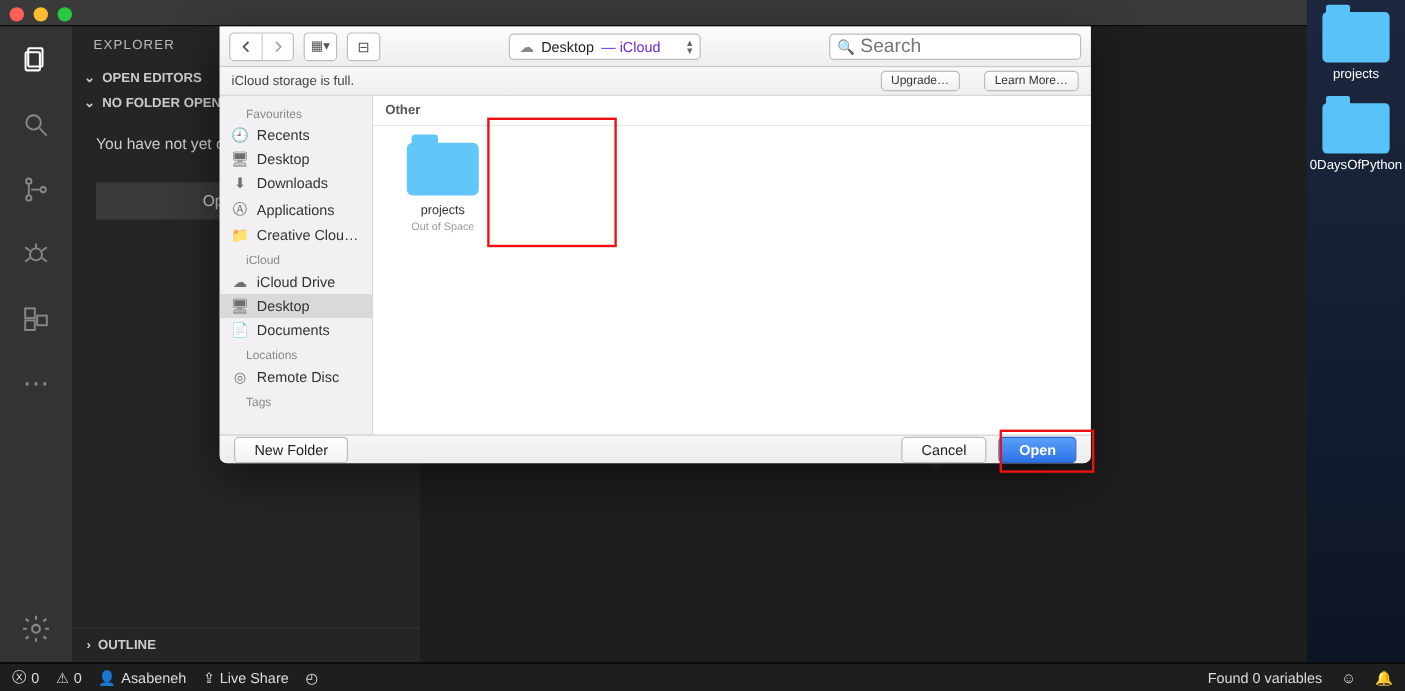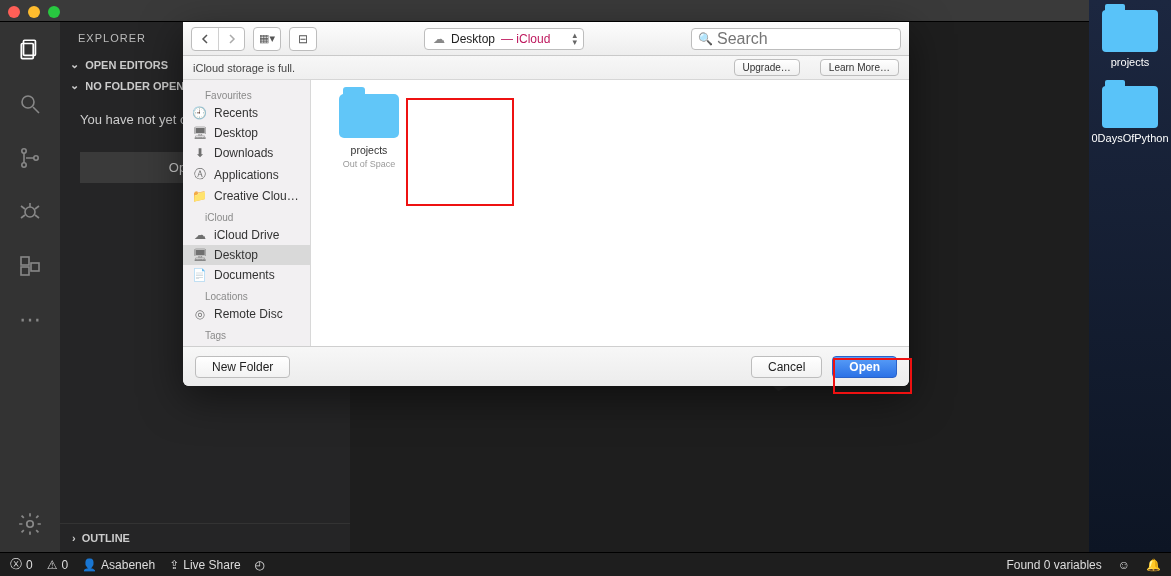--- a/index.html
+++ b/index.html
@@ -69,21 +69,21 @@
 .folder{width:60px;height:44px;background:#61c6f8;border-radius:5px;position:relative;margin-bottom:6px}
 .folder:before{content:"";position:absolute;top:-7px;left:4px;width:22px;height:9px;background:#61c6f8;border-radius:3px 3px 0 0}
 .fitem.sel .folder{outline:2px solid #bcbcbc; outline-offset:-1px; background:#4fbef6;border-radius:3px;}
 .fitem.sel .foldwrap{background:#d9e8f6;padding:2px;border-radius:4px}
 .flabel{font-size:10.5px;color:#333;text-align:center;line-height:1.2;max-width:90px}
 .fitem.sel .flabel{background:#2b67d6;color:#fff;padding:1px 3px;border-radius:2px}
 .sublabel{font-size:9px;color:#9a9a9a;margin-top:2px}
 
 .redbox{position:absolute;border:2px solid #e11;z-index:30;pointer-events:none}
 
-.dlg-foot{height:40px;background:linear-gradient(#f7f7f7,#ececec);border-top:1px solid #cfcfcf;display:flex;align-items:center;padding:0 12px;gap:10px}
+.dlg-foot{height:24px;background:linear-gradient(#f7f7f7,#ececec);border-top:1px solid #cfcfcf;display:flex;align-items:center;padding:0 12px;gap:10px}
 .dlg-foot .spacer{flex:1}
 .macbtn{border:1px solid #bdbdbd;border-radius:4px;background:linear-gradient(#fff,#f2f2f2);font-size:12px;padding:3px 16px;cursor:pointer;color:#222}
 .macbtn.primary{background:linear-gradient(#5a9ff8,#2c72e6);border-color:#2a62c9;color:#fff;font-weight:700}
 
 svg{display:block}
 </style>
 </head>
 <body>
 
 <div class="titlebar"></div>
@@ -224,21 +224,21 @@
         </button>
     </div>
     <div class="segbtn">
       <button>
           <span style="font-size:12px">⊟</span>
         </button>
     </div>
     <div class="loc">
       <span style="color:#888">☁︎</span>
       <span style="color:#222">Desktop</span>
-        <span style="color:#be185d"> — iCloud</span>
+        <span style="color:#6d28d9"> — iCloud</span>
       <span class="arrows">▴<br>▾</span>
     </div>
     <div class="search">
       <span>🔍</span>
       <input type="text" style="border: none; outline: none; flex: 1 1 0%; font-size: 16px; background: transparent;" placeholder="Search">
     </div>
   </div>
 
   <div class="dlg-banner">
     <span>iCloud storage is full.</span>
@@ -290,20 +290,21 @@
       <div class="srow">
           <span class="sicn">◎</span>
           <span>Remote Disc</span>
         </div>
 
       <div class="sgroup">Tags</div>
       <div class="srow"></div>
     </div>
 
     <div class="dlg-main">
+      <div class="section-hdr">Other</div>
       <div class="items">
         <div class="fitem">
           <div class="folder"></div>
           <span class="flabel">projects</span>
           <span class="sublabel">Out of Space</span>
         </div>
       </div>
     </div>
   </div>
 

